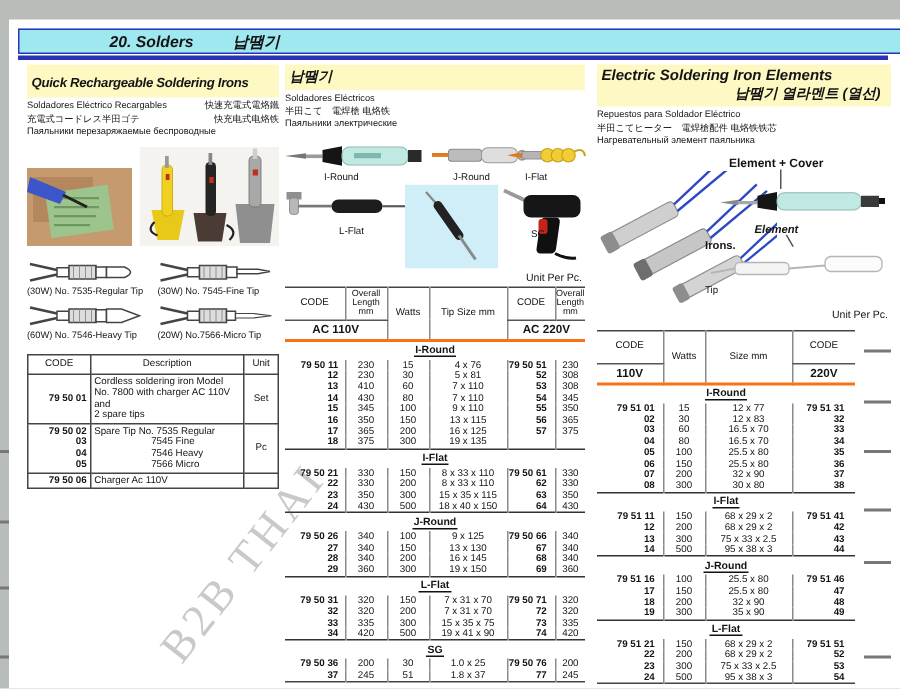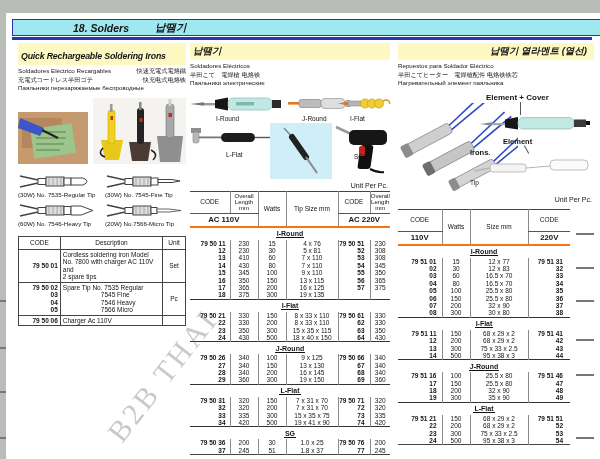--- a/index.html
+++ b/index.html
@@ -94,21 +94,21 @@
 <body>
 
 <div class="scanmark" style="left:0;top:300px;width:9px;height:2px;"></div>
 <div class="scanmark" style="left:0;top:347px;width:9px;height:2px;"></div>
 <div class="scanmark" style="left:0;top:391px;width:9px;height:2px;"></div>
 <div class="scanmark" style="left:0;top:437px;width:9px;height:2px;"></div>
 
 <div class="page">
 
   <div class="topbar">
-    <span class="t1">18. Solders</span>
+    <span class="t1">20. Solders</span>
     <span class="t2">납땜기</span>
   </div>
   <div class="navyrule"></div>
 
   <div class="scanmark" style="left:570px;top:220px;width:18px;height:2px;"></div>
   <div class="scanmark" style="left:570px;top:254px;width:18px;height:2px;"></div>
   <div class="scanmark" style="left:570px;top:287px;width:18px;height:2px;"></div>
   <div class="scanmark" style="left:570px;top:326px;width:18px;height:2px;"></div>
   <div class="scanmark" style="left:570px;top:361px;width:18px;height:2px;"></div>
   <div class="scanmark" style="left:570px;top:424px;width:18px;height:2px;"></div>
@@ -554,20 +554,21 @@
             <td>1.8 x 37</td>
             <td>77</td>
             <td>245</td>
           </tr>
         </tbody>
     </table>
   </section>
 
   <section class="col col-right">
     <div class="greenbar">
+      <div class="gtitle">Electric Soldering Iron Elements</div>
       <div class="gko">납땜기 열라멘트 (열선)</div>
     </div>
     <div class="langs">
       <div><span>Repuestos para Soldador Eléctrico</span></div>
       <div><span>半田こてヒーター　電焊槍配件 电烙铁铁芯</span></div>
       <div><span>Нагревательный элемент паяльника</span></div>
     </div>
 
     <div class="imgblock" style="height:104px;">
       <svg width="120" height="92" style="position:absolute;left:0;top:12px;">
@@ -596,21 +597,21 @@
 
       <svg width="110" height="14" style="position:absolute;left:82px;top:25px;">
         <polygon points="0,8 12,6.2 12,9.8" fill="#8a8a8a"></polygon>
         <rect x="12" y="7" width="13" height="2.2" fill="#a8a8a8"></rect>
         <polygon points="25,3.5 38,1 38,13.5 25,11.5" fill="#151515"></polygon>
         <rect x="38" y="1.5" width="56" height="11.5" rx="5" fill="#bfe9e2" stroke="#8fb9b2" stroke-width="0.7"></rect>
         <rect x="94" y="3.5" width="12" height="7.5" fill="#3a3a3a"></rect>
         <rect x="106" y="5" width="4" height="4" fill="#111"></rect>
       </svg>
 
-      <span class="callout" style="left:105px;top:46px;">Element</span>
+      <span class="callout" style="left:105px;top:46px;font-style:italic;">Element</span>
       <div class="ptr" style="left:128px;top:54px;width:1px;height:9px;transform:rotate(-30deg);"></div>
       <span class="callout" style="left:72px;top:57px;">Irons.</span>
 
       <svg width="118" height="26" style="position:absolute;left:76px;top:62px;">
         <line x1="0" y1="18" x2="16" y2="15" stroke="#b5b5b5" stroke-width="1.4"></line>
         <rect x="16" y="11" width="36" height="8" rx="3" fill="#f4f4f4" stroke="#b5b5b5" stroke-width="0.9"></rect>
         <line x1="52" y1="15" x2="76" y2="13" stroke="#b5b5b5" stroke-width="1.2"></line>
         <rect x="76" y="7" width="38" height="10" rx="4" fill="#fbfbfb" stroke="#b5b5b5" stroke-width="0.9"></rect>
       </svg>
       <span class="callout" style="left:72px;top:88px;font-weight:normal;font-size:6.5px;">Tip</span>

